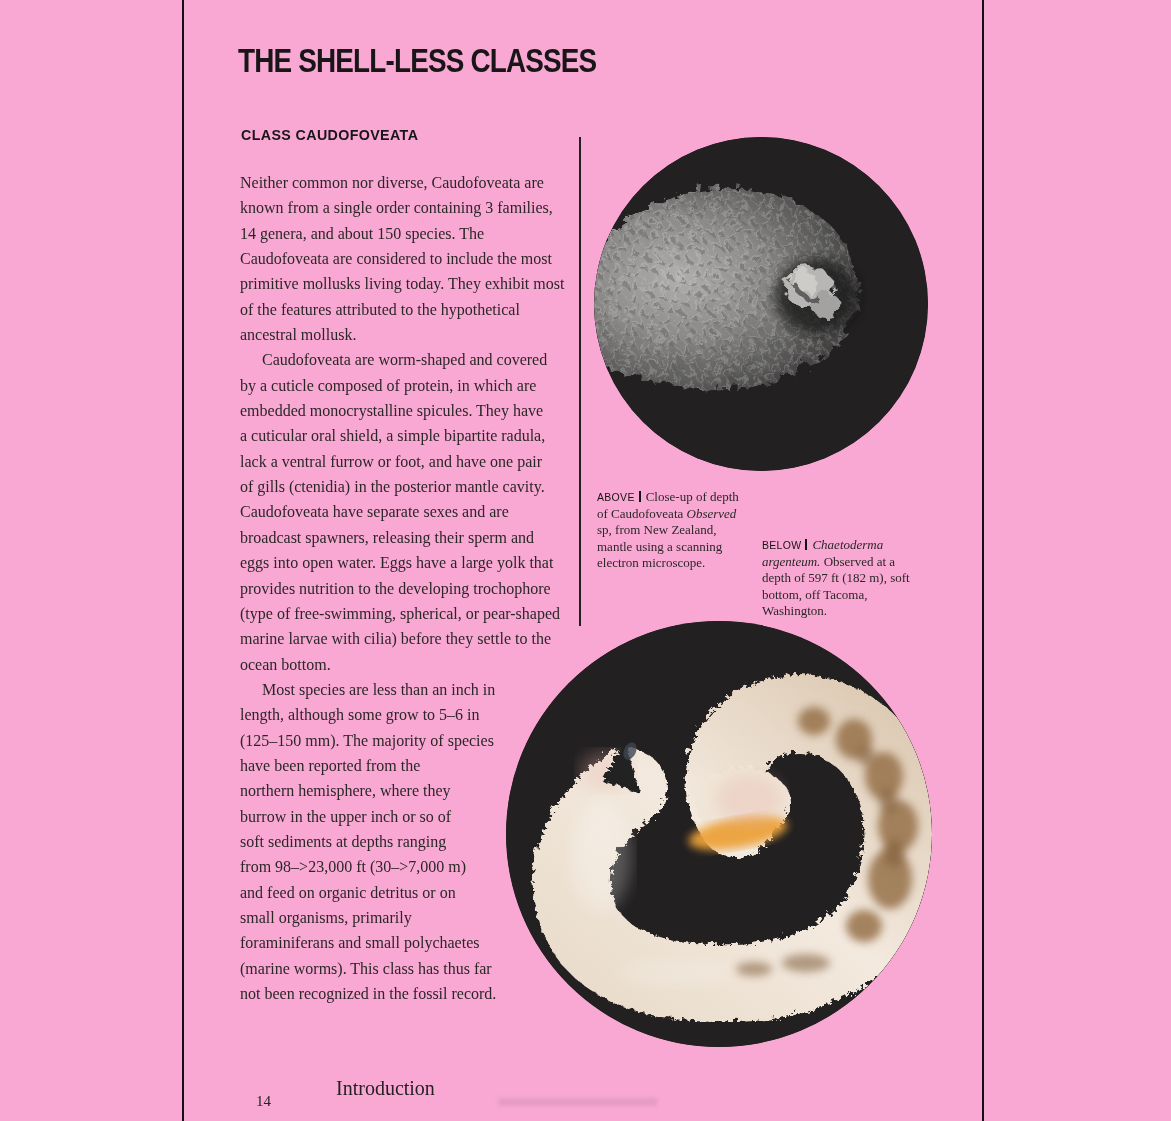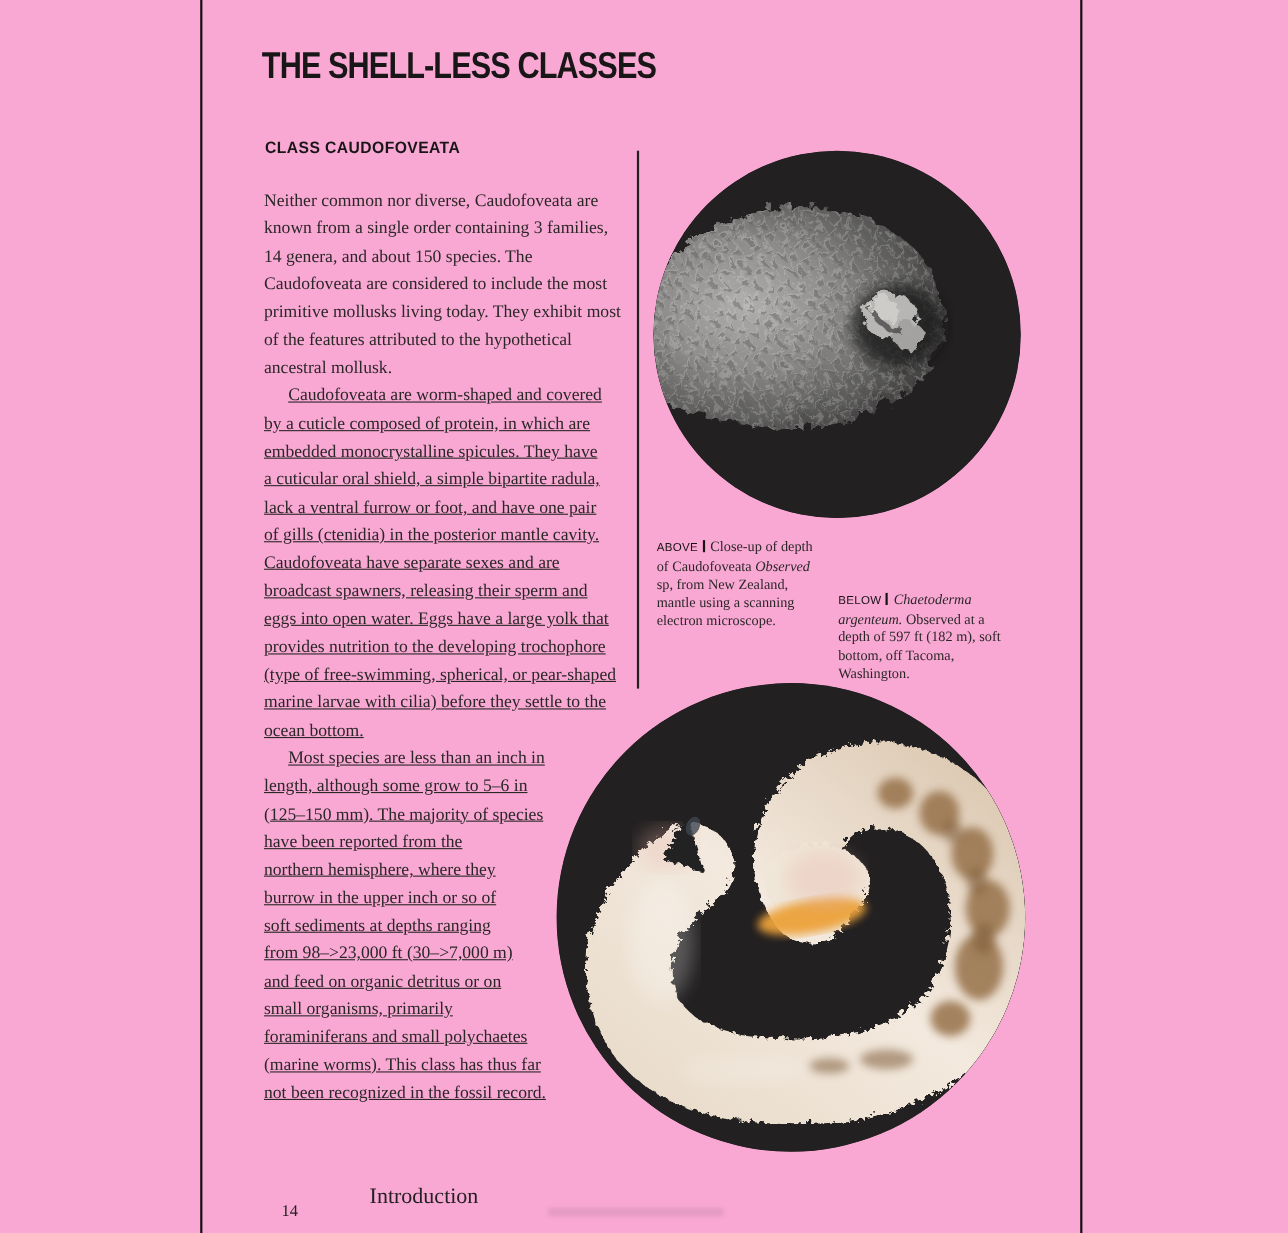--- a/index.html
+++ b/index.html
@@ -9,21 +9,21 @@
   .edge-rule.left{left:182px;}
   .edge-rule.right{left:982px;}
   .page-title{position:absolute;left:238px;top:42px;margin:0;
       font-family:"Liberation Sans", sans-serif;font-weight:bold;font-size:34px;line-height:36px;
       letter-spacing:-1px;color:#191617;transform:scaleX(0.82);transform-origin:left top;white-space:pre;}
   .section-heading{position:absolute;left:241px;top:126px;margin:0;
       font-family:"Liberation Sans", sans-serif;font-weight:bold;font-size:15px;line-height:18px;
       letter-spacing:0.4px;color:#191617;transform:scaleX(0.95);transform-origin:left top;white-space:pre;}
   .body-col{position:absolute;left:240px;top:153px;width:345px;margin-top:17px;}
   .body-col p{margin:0;font-size:16px;line-height:25.35px;white-space:pre;color:#2b2727;}
-  .body-col p.indent{text-indent:22px;text-decoration:underline;}
+  .body-col p.indent{text-indent:22px;}
   .col-divider{position:absolute;left:579px;top:137px;width:1.5px;height:489px;background:#221f20;}
   .photo-circle{position:absolute;border-radius:50%;overflow:hidden;background:#232021;}
   .photo-circle.sem{left:594px;top:137px;width:334px;height:334px;}
   .photo-circle.worm{left:506px;top:621px;width:426px;height:426px;}
   .caption{position:absolute;top:489px;margin:0;font-size:13px;line-height:16.6px;color:#2b2727;}
   .caption.above{left:597px;width:155px;}
   .caption.below{left:762px;width:160px;margin-top:48px;}
   .cap-label{font-family:"Liberation Sans", sans-serif;font-weight:normal;font-size:10.5px;
       letter-spacing:0.3px;color:#161314;}
   .cap-bar{display:inline-block;width:2px;height:11px;background:#161314;margin:0 5px 0 4px;

